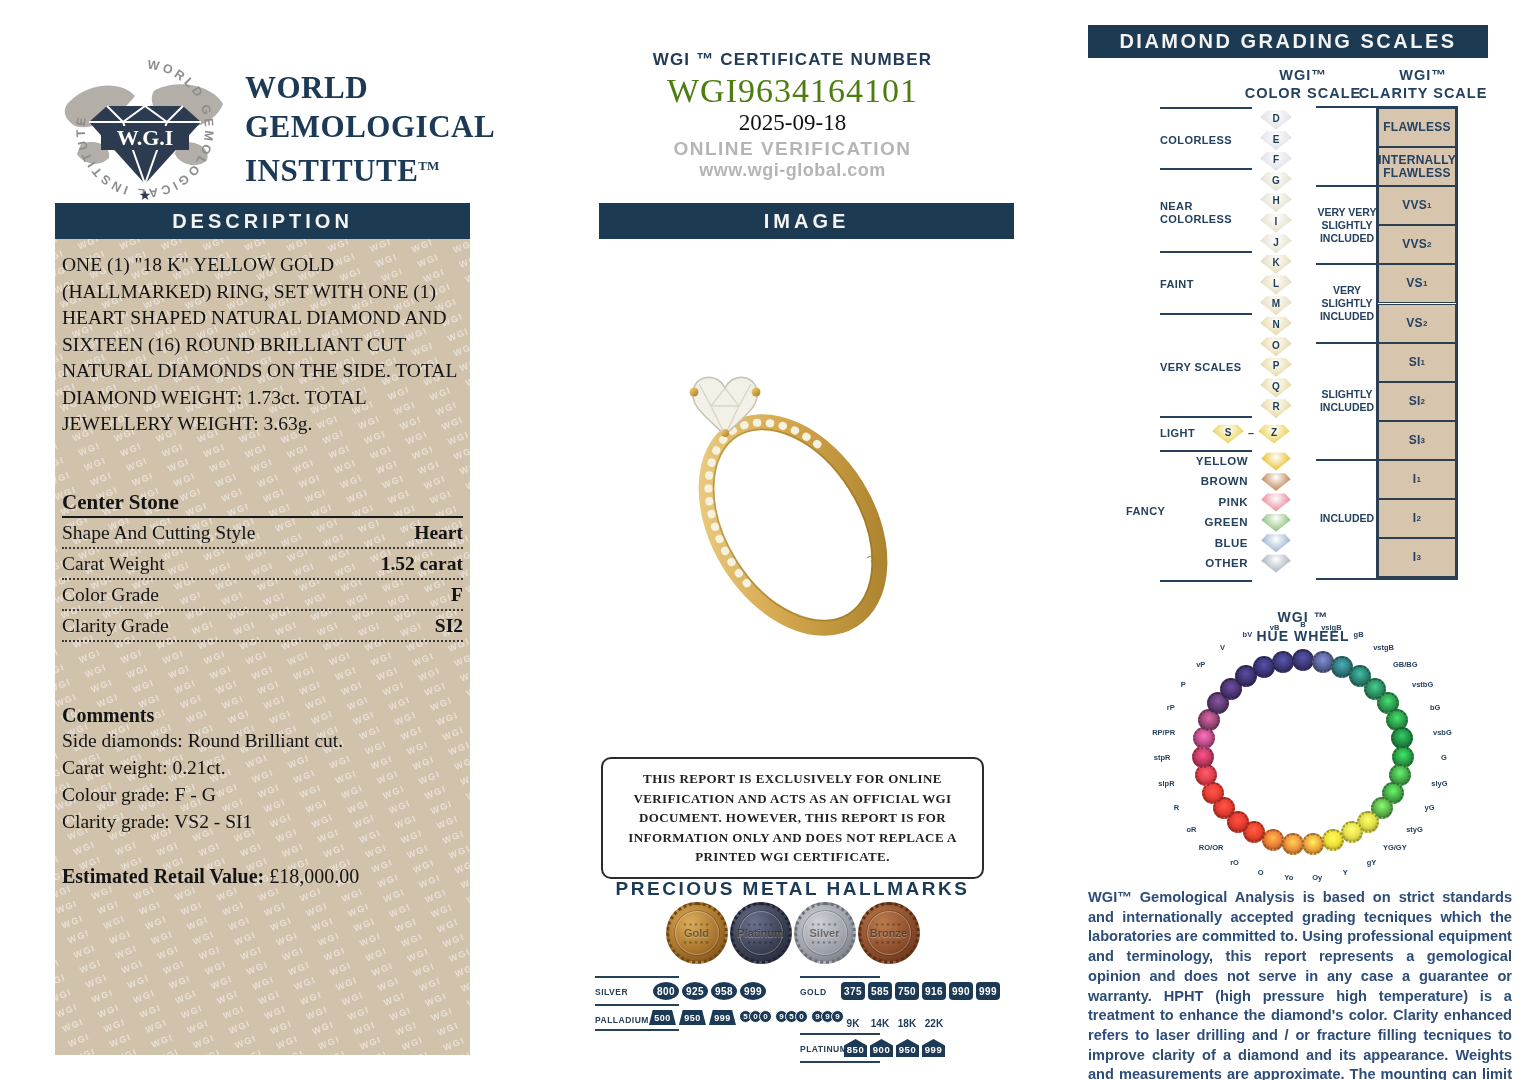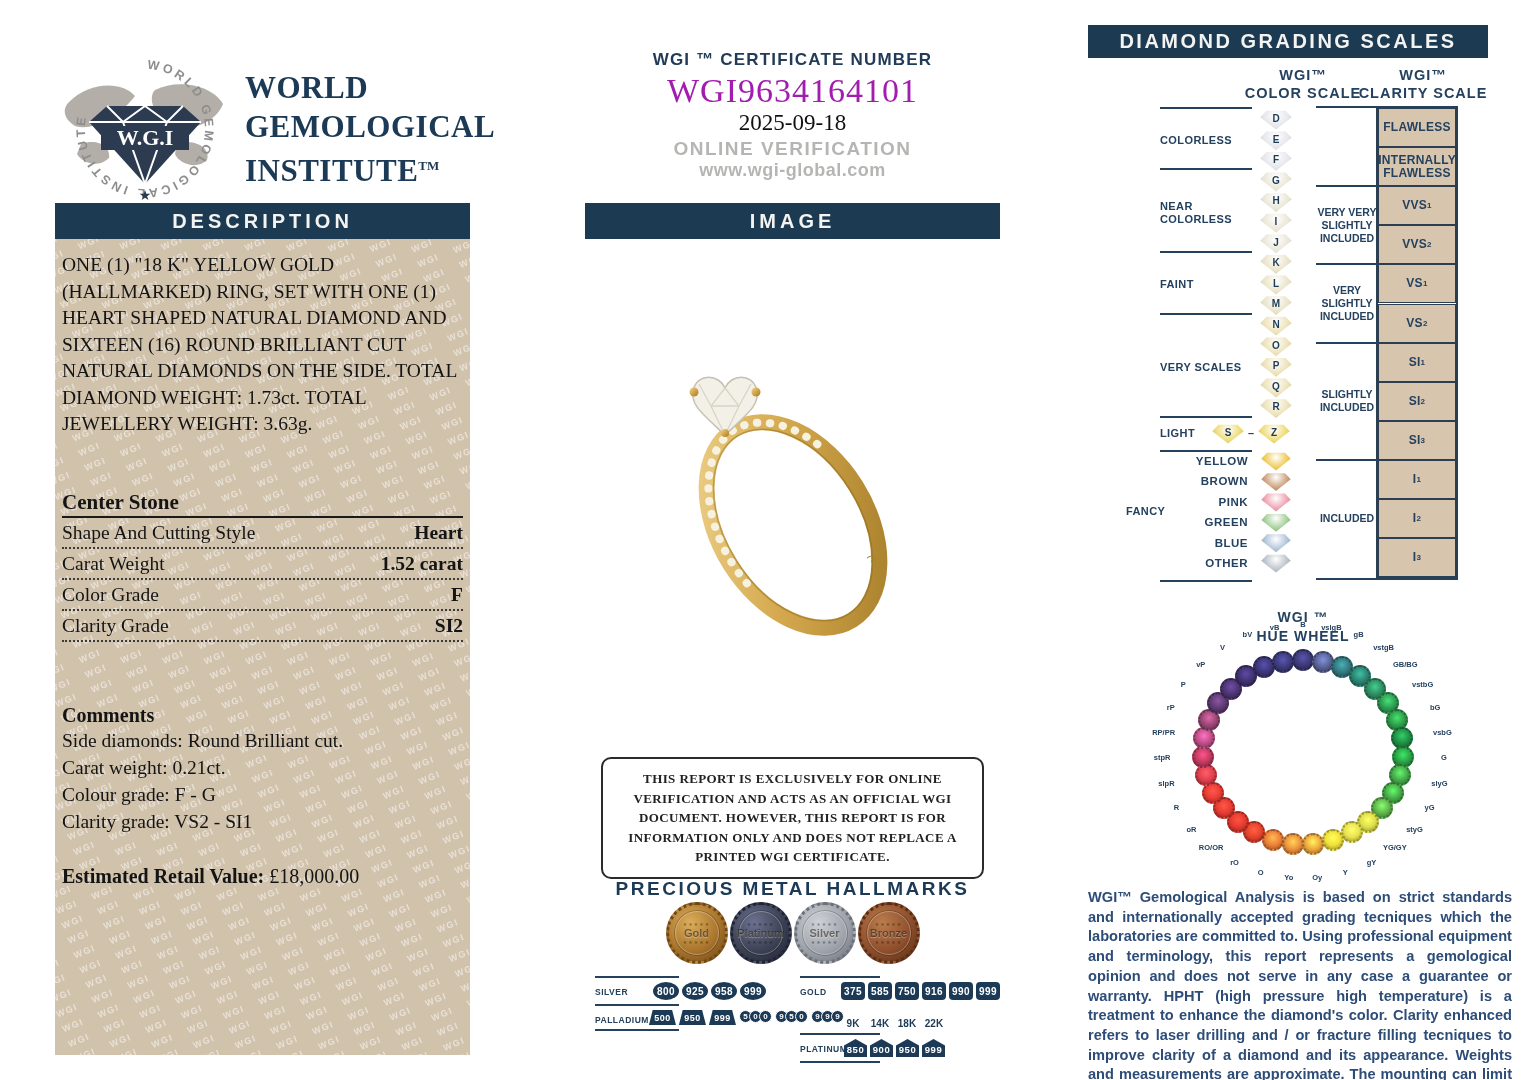--- a/index.html
+++ b/index.html
@@ -33,21 +33,21 @@
   .cm-block { margin-top:62px; }
   .cm-title { font-size:20px; font-weight:bold; }
   .cm-line { font-size:19.5px; line-height:27px; }
   .retail { margin-top:30px; font-size:20px; }
   .retail b { font-weight:bold; }
 
   
   .mid { position:absolute; left:585px; top:0; width:415px; height:1080px; }
   .mid-abs { position:absolute; left:0; width:415px; text-align:center; }
   .cert-label { top:50px; color:#223c58; font-weight:bold; font-size:17px; letter-spacing:1.2px; }
-  .cert-number { top:72px; font-family:"Liberation Serif", serif; font-size:34px; color:#a21caf; letter-spacing:1px; }
+  .cert-number { top:72px; font-family:"Liberation Serif", serif; font-size:34px; color:#4d7c0f; letter-spacing:1px; }
   .cert-date { top:110px; font-family:"Liberation Serif", serif; font-size:23px; color:#101010; }
   .verif1 { top:138px; color:#b5b5b3; font-weight:bold; font-size:19px; letter-spacing:1.5px; }
   .verif2 { top:160px; color:#b5b5b3; font-weight:bold; font-size:18px; letter-spacing:.5px; }
   .img-bar { top:203px; }
   .ring-wrap { position:absolute; left:28px; top:310px; }
   .disclaimer { position:absolute; left:16px; top:757px; width:383px; min-height:94px;
                 border:2.5px solid #2b2b2b; border-radius:10px; background:#fff;
                 display:flex; align-items:center; justify-content:center; padding:10px 18px;
                 font-family:"Liberation Serif", serif; font-weight:bold; font-size:13px;
                 letter-spacing:.4px; line-height:1.5; text-align:center; color:#222; }
@@ -199,21 +199,21 @@
       </div>
     </div>
   </div>
 
   <div class="mid">
     <div class="mid-abs cert-label">WGI ™ CERTIFICATE NUMBER</div>
     <div class="mid-abs cert-number">WGI9634164101</div>
     <div class="mid-abs cert-date">2025-09-18</div>
     <div class="mid-abs verif1">ONLINE VERIFICATION</div>
     <div class="mid-abs verif2">www.wgi-global.com</div>
-    <div class="navybar img-bar" style="left:0;">IMAGE</div>
+    <div class="navybar img-bar" style="left:14px;">IMAGE</div>
 
     <div class="ring-wrap">
       <svg width="360" height="400" viewBox="0 0 360 400">
         <defs>
           <linearGradient id="goldG" x1="0" y1="0" x2="1" y2="1">
             <stop offset="0" stop-color="#f0d591"></stop>
             <stop offset="0.45" stop-color="#d5a94e"></stop>
             <stop offset="1" stop-color="#a27a26"></stop>
           </linearGradient>
         </defs>

